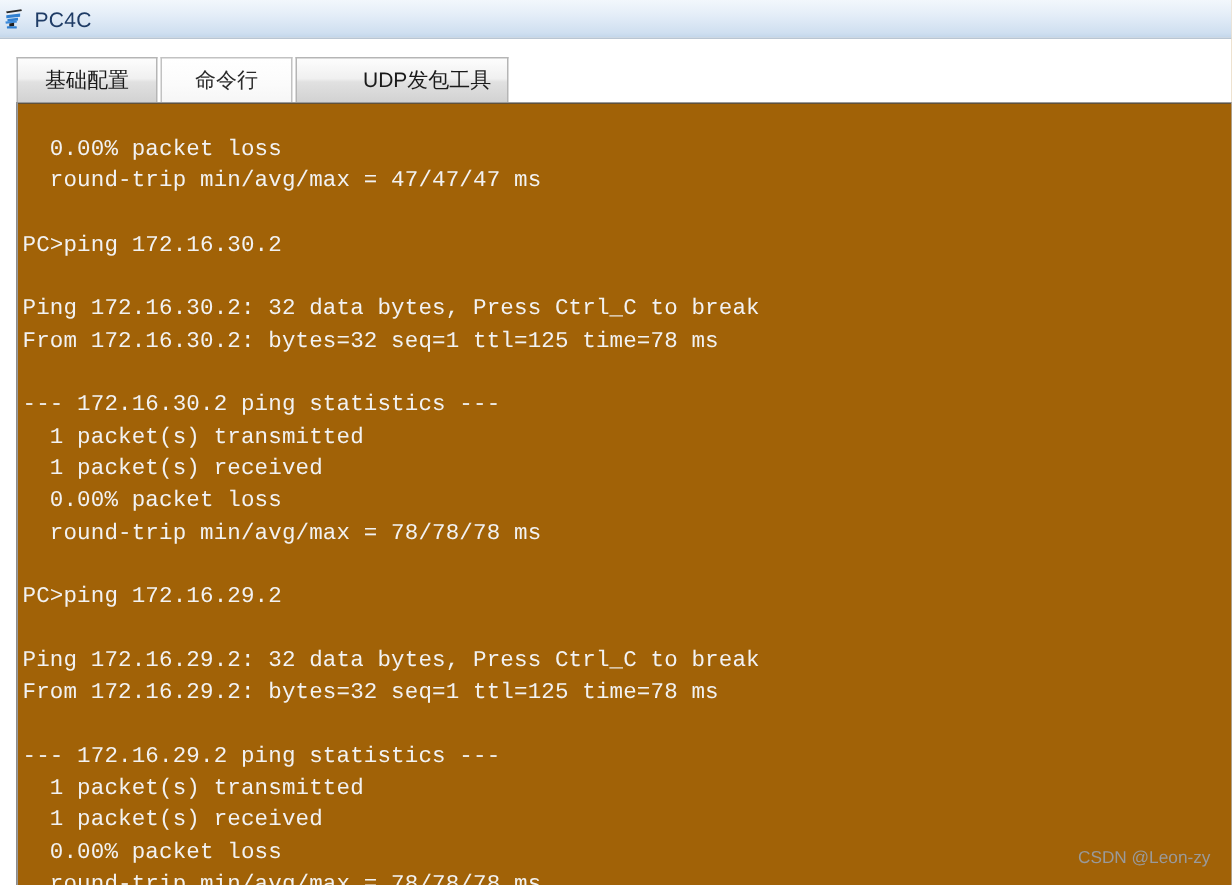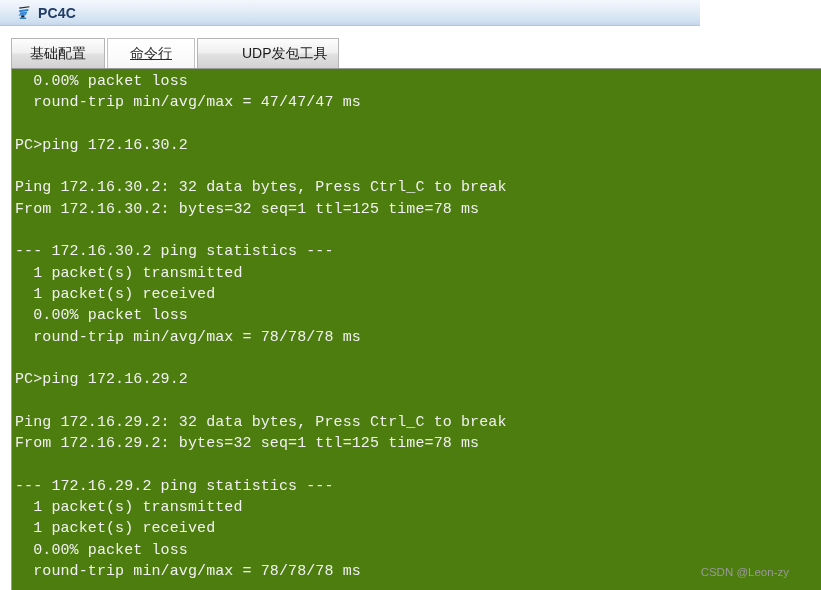--- a/index.html
+++ b/index.html
@@ -17,28 +17,27 @@
     position: relative;
     width: 821px;
     height: 590px;
     background: #ffffff;
   }
 
   
   .titlebar {
     position: absolute;
     left: 0; top: 0;
-    width: 700px;
+    width: 821px;
     height: 26px;
     background: linear-gradient(to bottom, #f2f7fc 0%, #e5eef8 38%, #cfdff0 88%, #c3d6ea 100%);
     border-bottom: 1px solid #b9c5d2;
     display: flex;
     align-items: center;
-    padding-left: 17px;
-    font-weight: bold;
+    padding-left: 2px;
   }
   .title-icon {
     width: 16px;
     height: 16px;
     margin-right: 5px;
     position: relative;
     flex: 0 0 auto;
   }
   .title-text {
     font-size: 14px;
@@ -74,51 +73,51 @@
     font-family: "Liberation Sans", sans-serif;
     padding: 0 10px;
     white-space: nowrap;
     cursor: default;
   }
   .tab.active {
     background: linear-gradient(to bottom, #ffffff 0%, #fbfbfb 60%, #f6f6f6 100%);
     color: #2b2b2b;
     border-color: #c2c2c2;
   }
-  .tab.narrow { min-width: 88px; text-decoration: underline; }
+  .tab.narrow { min-width: 88px; }
   .tab.wide { min-width: 104px; padding-left: 44px; }
 
   
   .terminal-wrap {
     position: absolute;
     left: 11px; top: 68px;
     width: 810px;
     height: 522px;
     background: #000000;
     border-left: 1px solid #9a9a9a;
     border-top: 1px solid #9a9a9a;
     overflow: hidden;
   }
   .terminal {
     width: 100%;
     height: 100%;
-    background: #4d7c0f;
+    background: #a16207;
     color: #f2f2f2;
     font-family: "Liberation Mono", "DejaVu Sans Mono", monospace;
     font-size: 15px;
     line-height: 21.3px;
     white-space: pre;
-    padding: 2px 0 0 3px;
+    padding: 20px 0 0 3px;
     overflow: hidden;
     letter-spacing: 0.1px;
   }
 
   .watermark {
     position: absolute;
-    right: 32px;
+    right: 14px;
     bottom: 12px;
     font-size: 11.5px;
     color: #9a9a9a;
     font-family: "Liberation Sans", sans-serif;
     white-space: nowrap;
     pointer-events: none;
   }
 </style>
 </head>
 <body>

